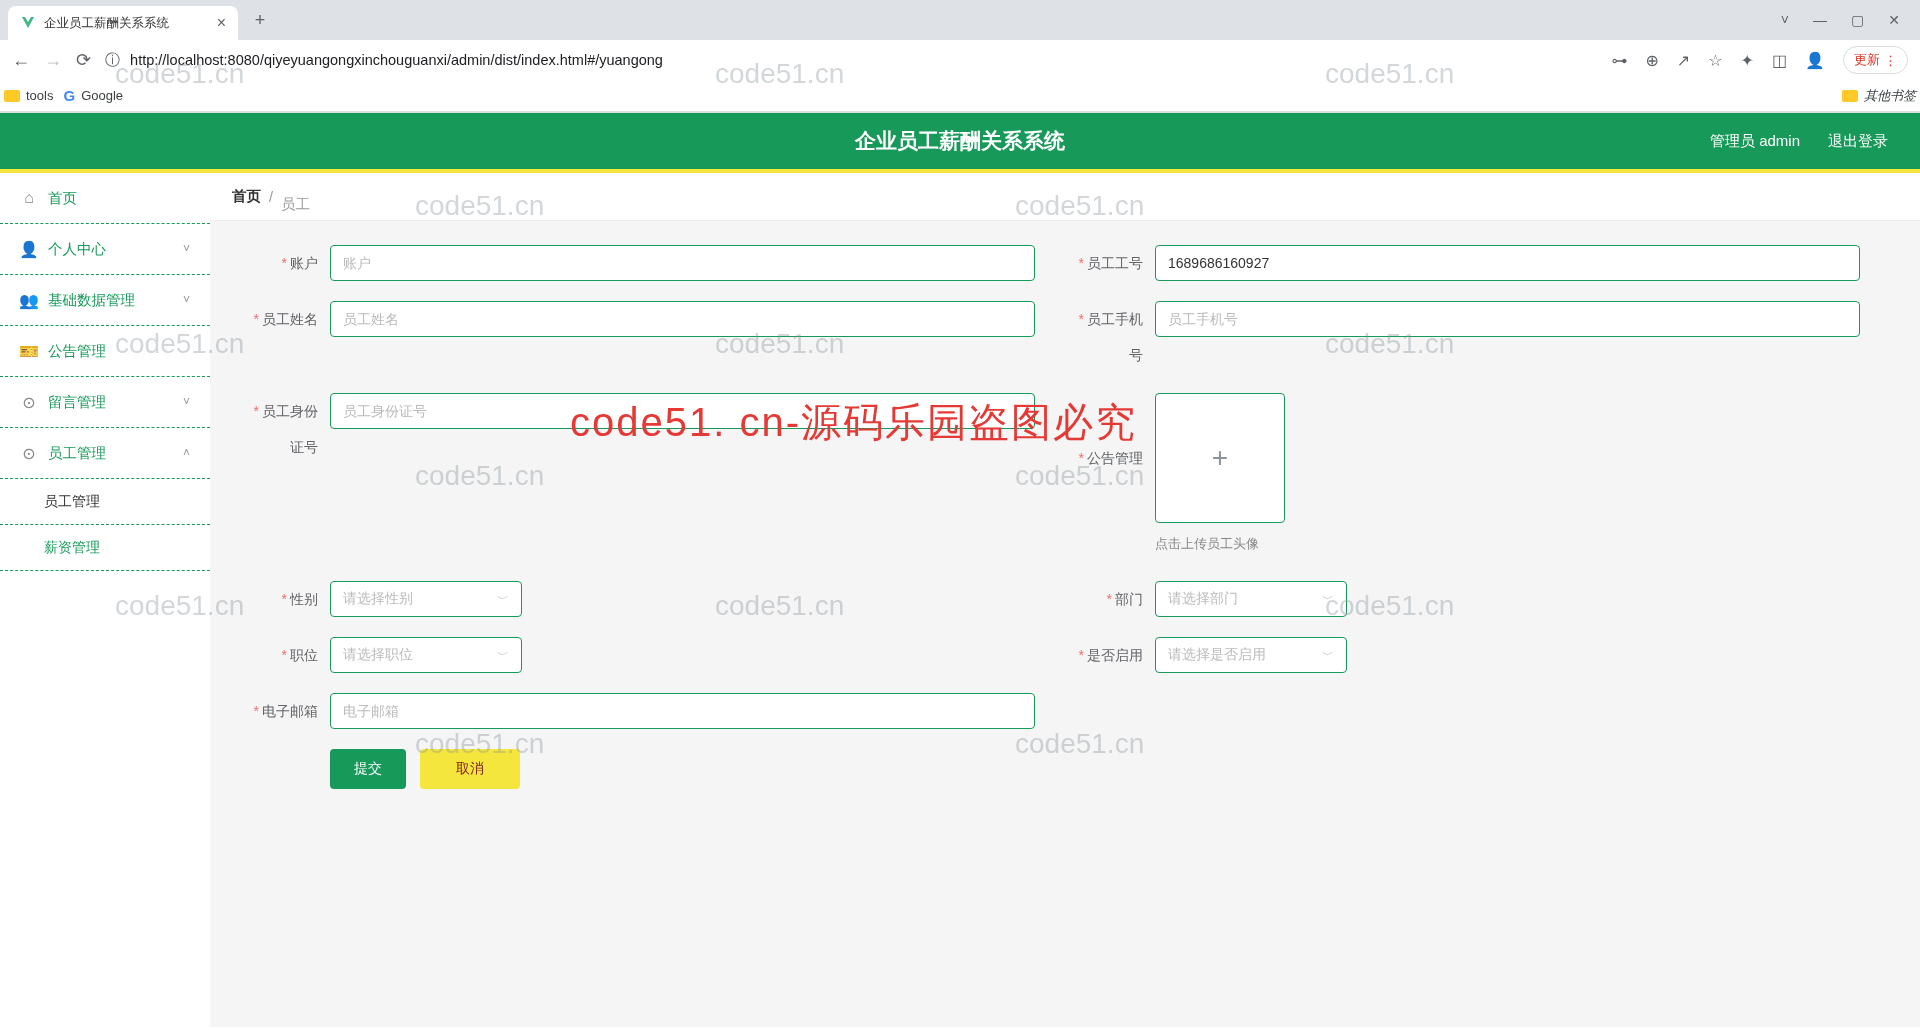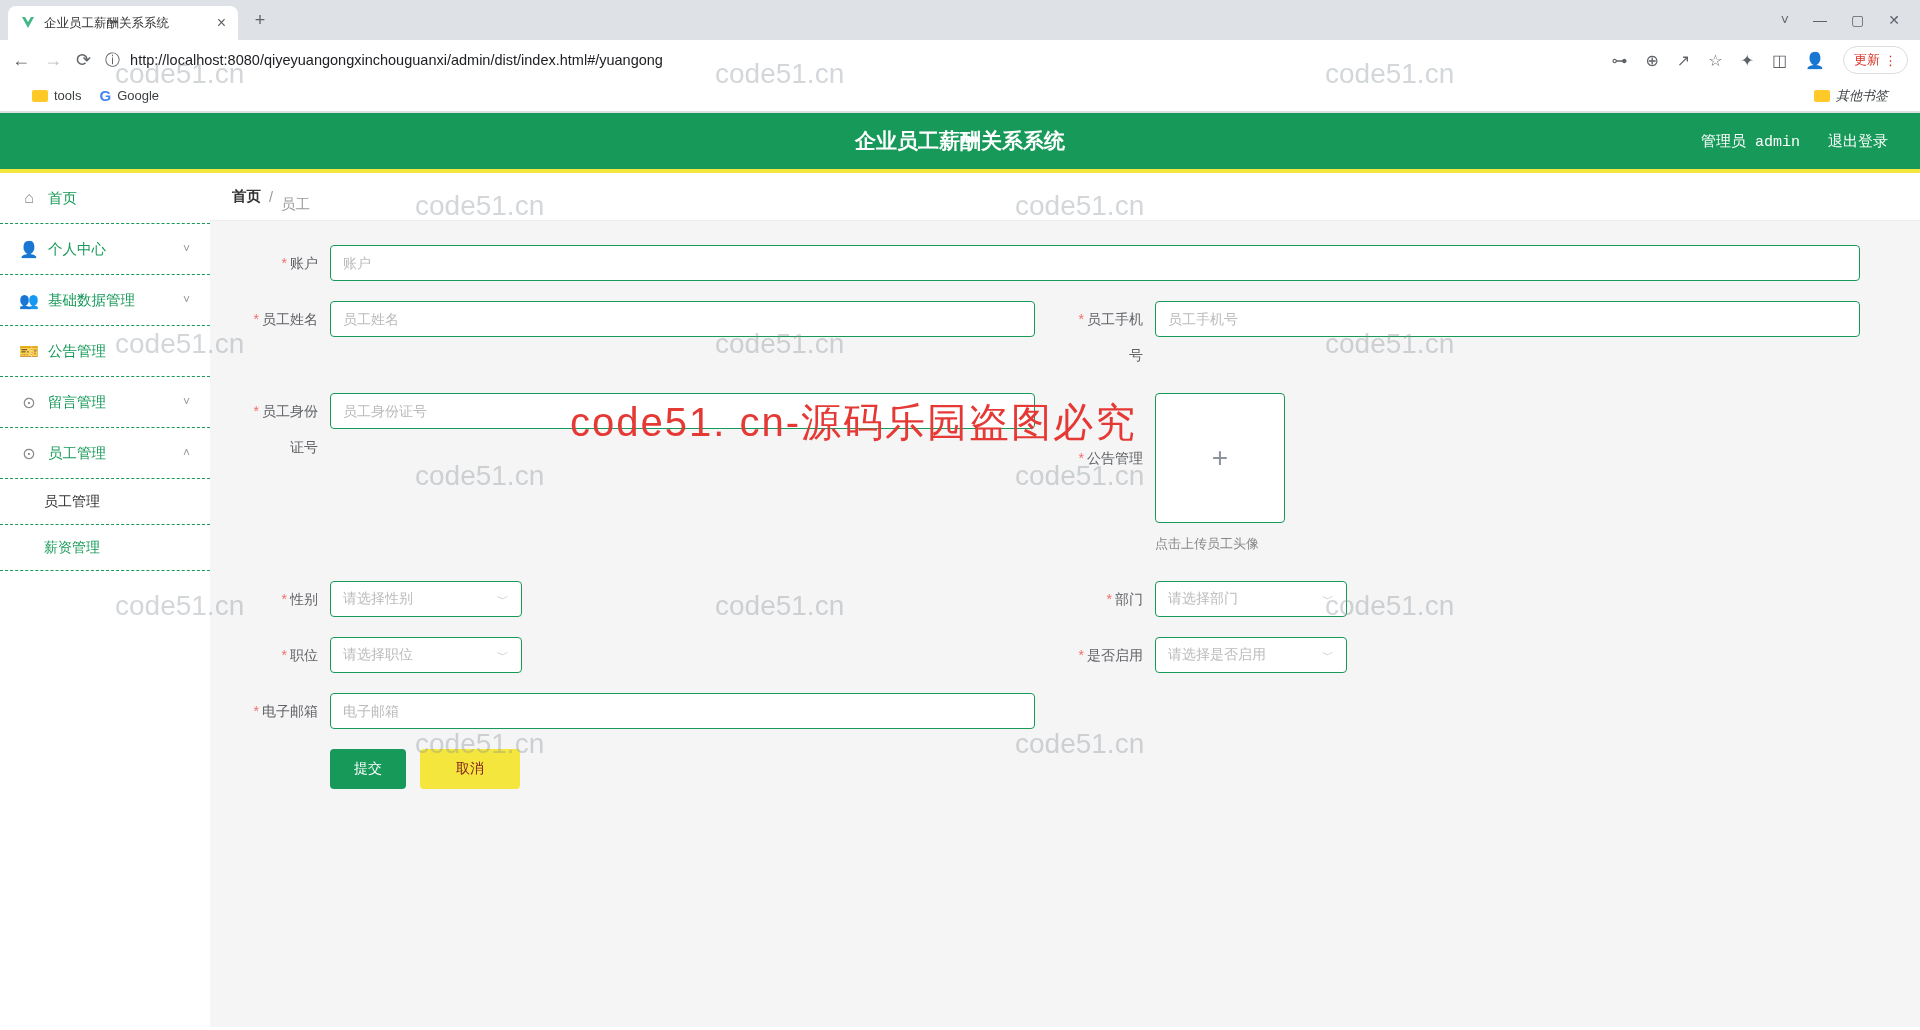--- a/index.html
+++ b/index.html
@@ -17,31 +17,31 @@
 
 .nav-bar { display: flex; align-items: center; height: 40px; padding: 0 12px; gap: 14px; background: #fff; }
 .nav-arrow { font-size: 18px; color: #5f6368; cursor: pointer; }
 .nav-arrow.disabled { color: #bdc1c6; }
 .url-bar { flex: 1; display: flex; align-items: center; gap: 10px; font-size: 14.5px; color: #202124; }
 .url-bar .info-icon { color: #5f6368; font-size: 15px; }
 .nav-icons { display: flex; align-items: center; gap: 18px; color: #5f6368; font-size: 16px; }
 .nav-icons span { cursor: pointer; }
 .update-btn { border: 1px solid #dadce0; border-radius: 16px; padding: 4px 10px; font-size: 13px; color: #d93025; display: flex; align-items: center; gap: 4px; cursor: pointer; }
 
-.bookmark-bar { display: flex; align-items: center; height: 32px; padding: 0 32px; gap: 18px; font-size: 13px; color: #3c4043; border-bottom: 1px solid #e0e0e0; }
+.bookmark-bar { display: flex; align-items: center; height: 32px; padding: 0 4px; gap: 10px; font-size: 13px; color: #3c4043; border-bottom: 1px solid #e0e0e0; }
 .bookmark-item { display: flex; align-items: center; gap: 6px; cursor: pointer; }
 .folder-icon { width: 16px; height: 12px; background: #ffca28; border-radius: 2px; display: inline-block; }
 .google-icon { font-weight: bold; color: #4285f4; font-size: 15px; }
 .bookmark-right { margin-left: auto; font-style: italic; }
 
 
 .app-header { background: #179a59; color: #fff; height: 60px; display: flex; align-items: center; position: relative; border-bottom: 4px solid #f5e63d; }
 .app-title { position: absolute; left: 50%; transform: translateX(-50%); font-size: 21px; font-weight: 600; }
 .header-right { margin-left: auto; display: flex; gap: 28px; padding-right: 32px; font-size: 15px; }
-.header-right span { cursor: pointer; font-family: Liberation Mono, monospace; }
+.header-right span { cursor: pointer; }
 
 
 .app-body { display: flex; height: calc(1030px - 112px - 64px); }
 .sidebar { width: 210px; background: #fff; }
 .sidebar-item { display: flex; align-items: center; height: 51px; padding: 0 20px; font-size: 14.5px; color: #179a59; border-bottom: 1px dashed #179a59; cursor: pointer; position: relative; }
 .sidebar-item .menu-icon { margin-right: 10px; font-size: 16px; color: #888; width: 18px; display: inline-flex; justify-content: center; }
 .sidebar-item .expand-icon { margin-left: auto; font-size: 12px; color: #999; }
 .sidebar-subitem { height: 46px; padding-left: 44px; display: flex; align-items: center; font-size: 14px; color: #333; cursor: pointer; border-bottom: 1px dashed #179a59; }
 .sidebar-subitem.sub-normal { color: #179a59; }
 
@@ -188,20 +188,24 @@
       <span class="bc-sep">/</span>
       <span class="bc-current">员工</span>
     </div>
 
     <div class="form-area">
 
       <div class="form-row">
         <div class="form-col">
           <div class="form-label"><span class="req">*</span><span>账户</span></div>
           <div class="form-control"><input class="form-input" placeholder="账户" style=""></div>
+        </div>
+        <div class="form-col">
+          <div class="form-label"><span class="req">*</span><span>员工工号</span></div>
+          <div class="form-control"><input class="form-input" value="1689686160927" style=""></div>
         </div>
       </div>
 
       <div class="form-row">
         <div class="form-col">
           <div class="form-label"><span class="req">*</span><span>员工姓名</span></div>
           <div class="form-control"><input class="form-input" placeholder="员工姓名" style=""></div>
         </div>
         <div class="form-col">
           <div class="form-label"><span class="req">*</span><span>员工手机号</span></div>

